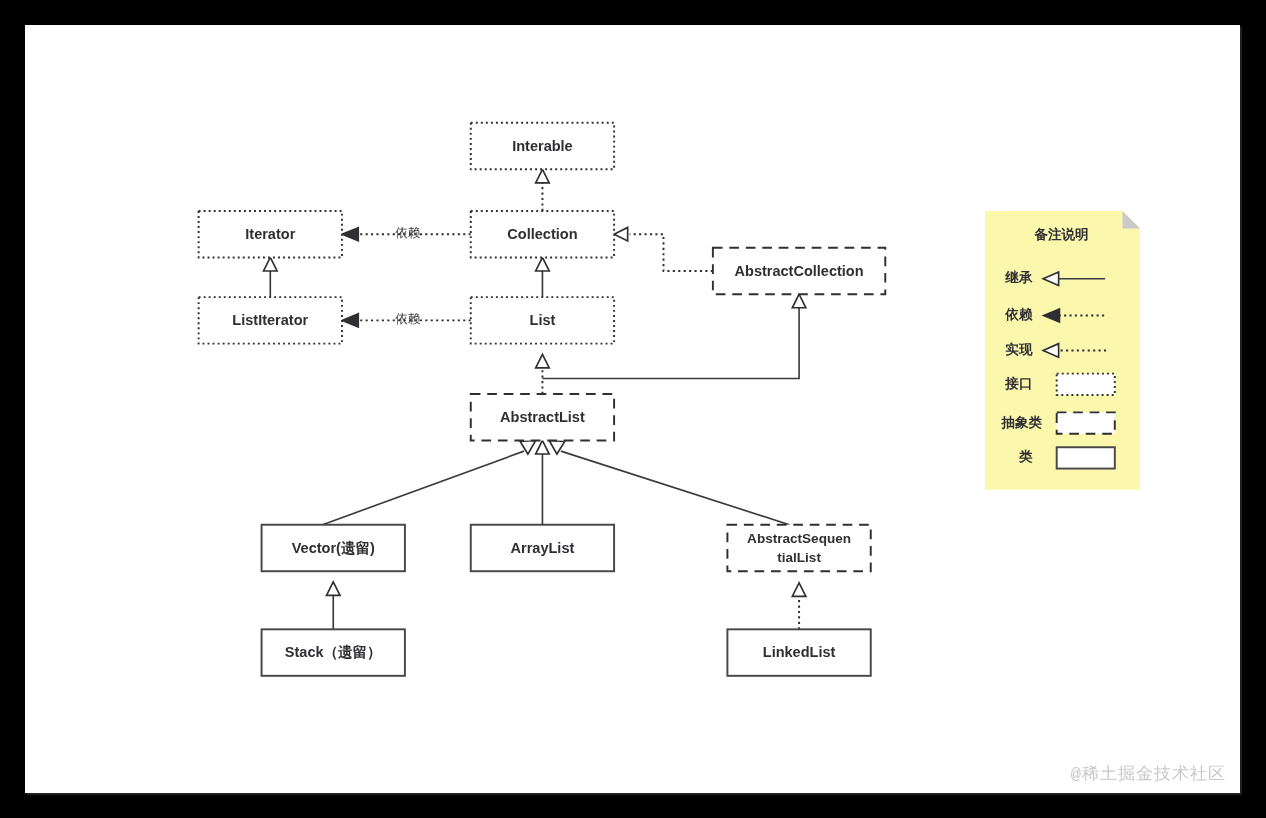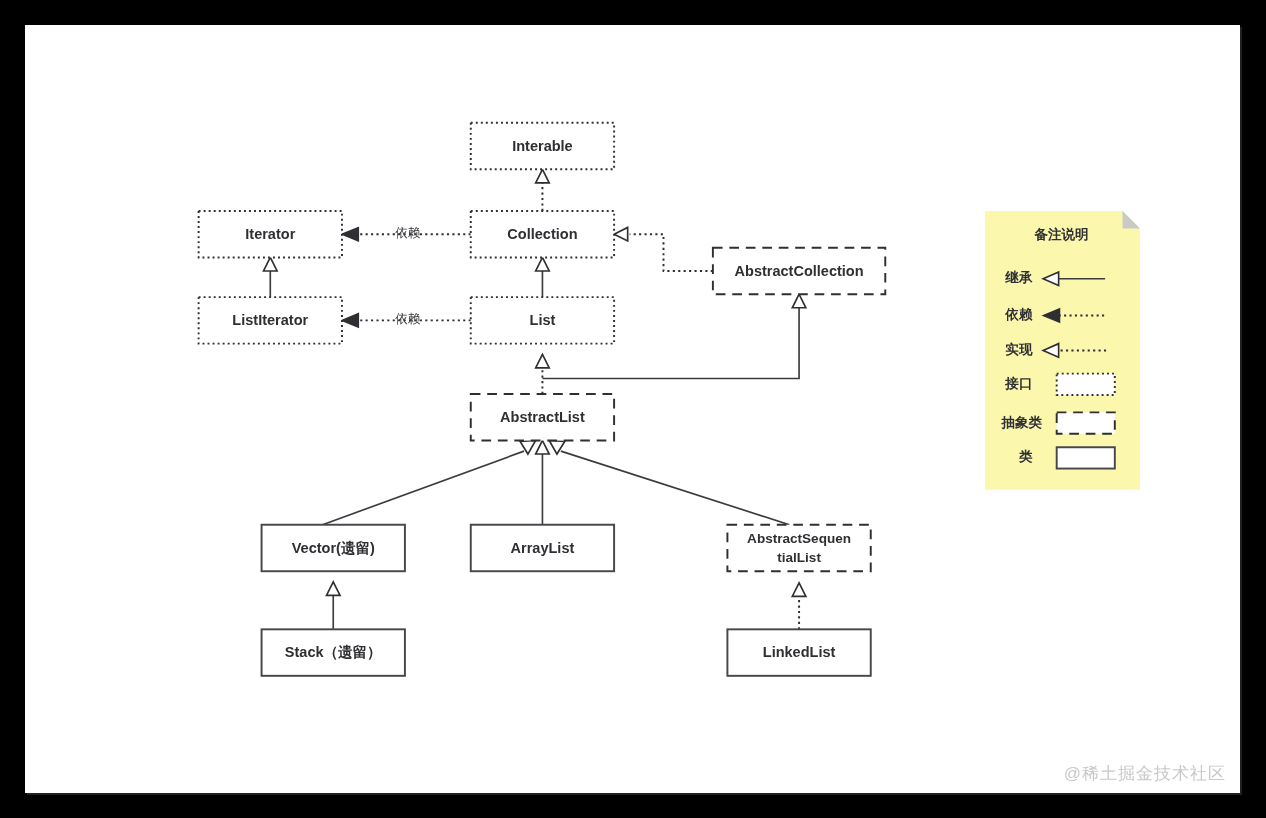--- a/index.html
+++ b/index.html
@@ -63,21 +63,21 @@
     font-size: 14px;
     font-weight: bold;
     fill: #2f2f33;
     text-anchor: end;
     dominant-baseline: middle;
   }
   .watermark {
     position: absolute;
     right: 14px;
     bottom: 8px;
-    font-family: Liberation Sans, sans-serif;
+    font-family: Liberation Mono, monospace;
     font-size: 17px;
     color: #c8c8c8;
     letter-spacing: 1px;
     user-select: none;
   }
   .box-rect { fill: #ffffff; }
   .box-interface { stroke: #2f2f33; stroke-width: 2; stroke-dasharray: 2 3.2; }
   .box-abstract  { stroke: #2f2f33; stroke-width: 2; stroke-dasharray: 10 7; }
   .box-class     { stroke: #46464b; stroke-width: 2; }
   .link-solid  { stroke: #3a3a3f; stroke-width: 1.7; fill: none; }

